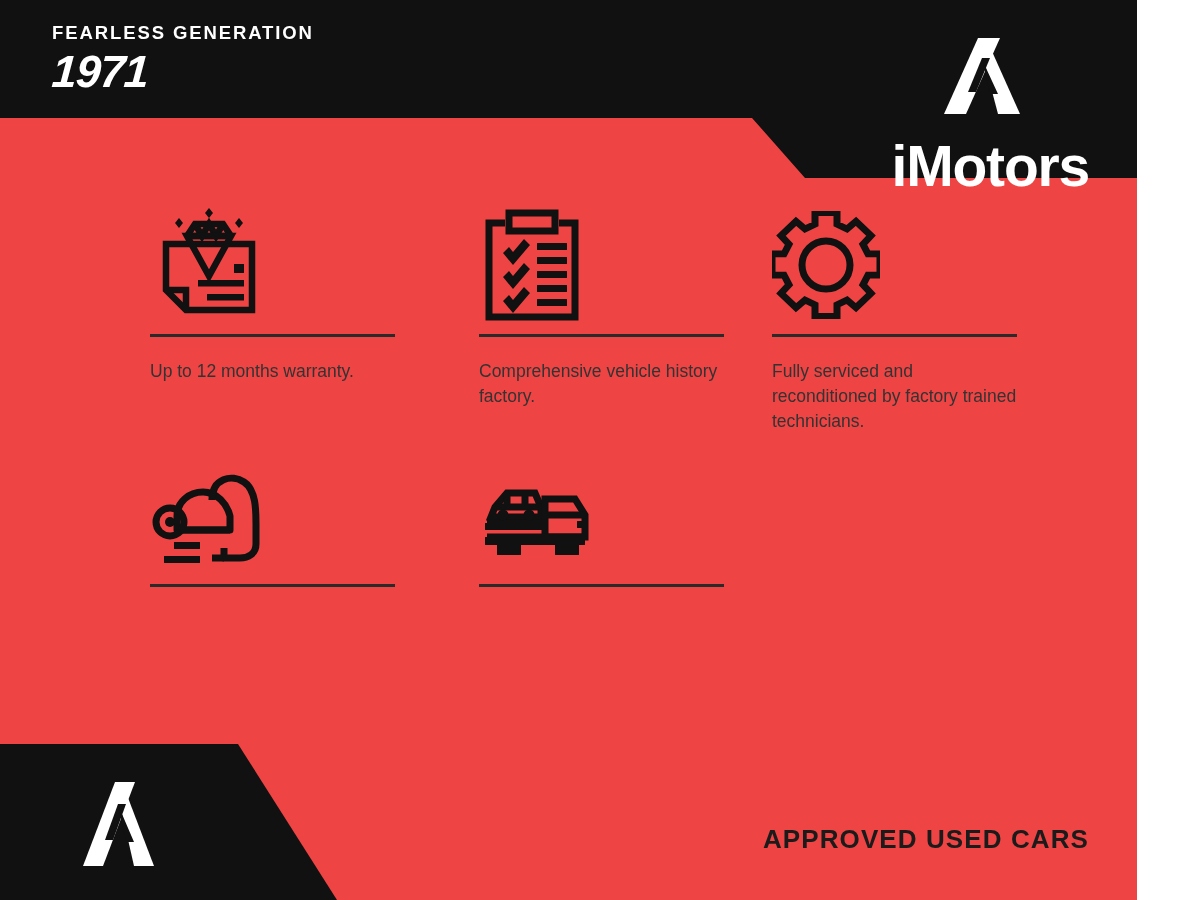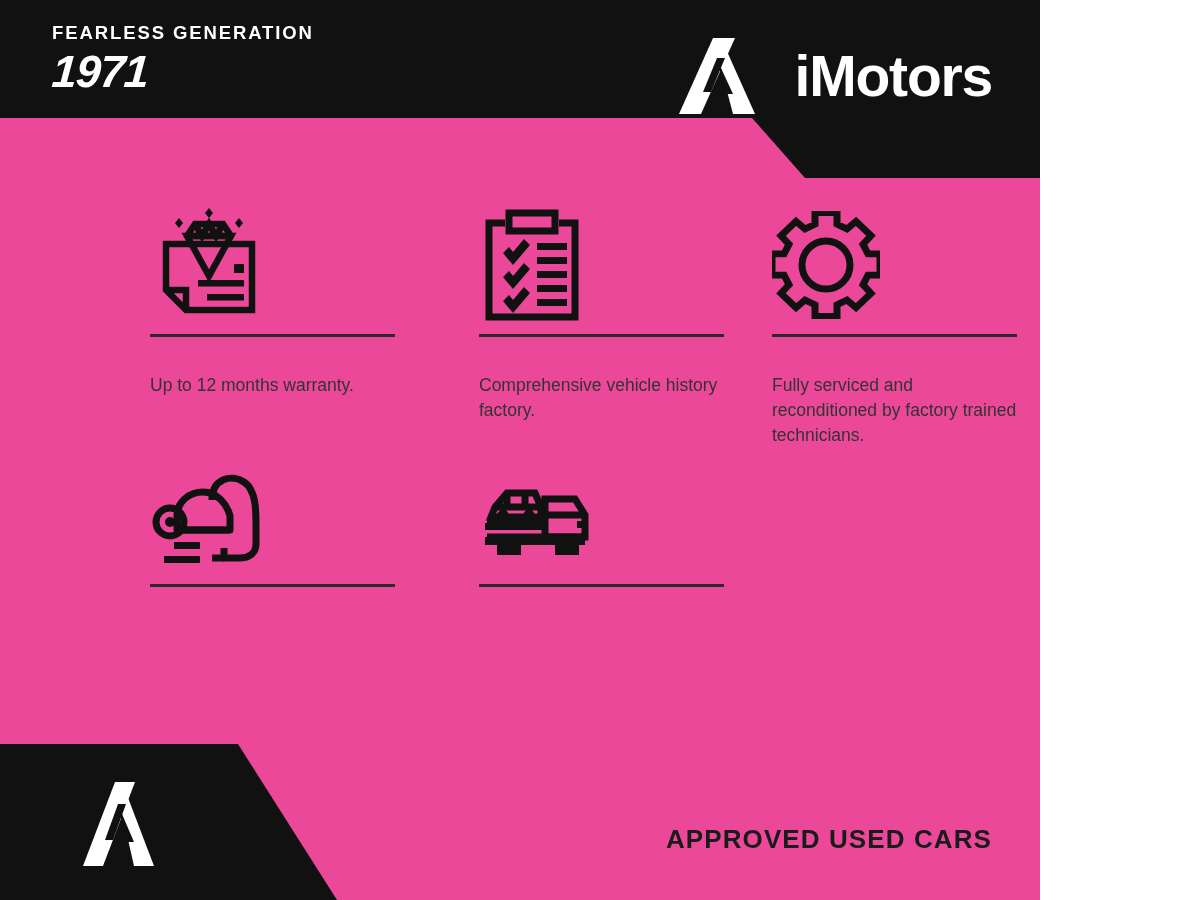--- a/index.html
+++ b/index.html
@@ -5,22 +5,22 @@
 <style>
   * { box-sizing: border-box; margin: 0; padding: 0; }
   html, body {
     width: 1200px; height: 900px;
     background: #ffffff;
     font-family: "Liberation Sans", sans-serif;
     overflow: hidden;
   }
   #page {
     position: relative;
-    width: 1040px; height: 900px;
-    background: #ec4899;
+    width: 1137px; height: 900px;
+    background: #ef4444;
     overflow: hidden;
     text-decoration: underline;
   }
 
   
   .header-band {
     position: absolute;
     left: 0; top: 0;
     width: 1200px; height: 180px;
     background: #111111;
@@ -55,20 +55,21 @@
   }
 
   
   .brand-wrap {
     position: absolute;
     right: 48px; top: 36px;
     display: flex;
     align-items: center;
     gap: 22px;
     z-index: 3;
+    flex-direction: column;
   }
   .brand-mark { width: 96px; height: 80px; display: block; }
   .brand-name {
     color: #ffffff;
     font-size: 57px;
     font-weight: bold;
     letter-spacing: -1.2px;
     line-height: 1;
     font-family: "Liberation Sans", sans-serif;
   }
@@ -100,21 +101,21 @@
   }
   .feature-icon svg { display: block; }
 
   .feature-rule {
     width: 100%;
     height: 3px;
     background: #2a2a2a;
     margin-top: 4px;
   }
   .feature-text {
-    margin-top: 36px;
+    margin-top: 22px;
     color: #333333;
     font-size: 17.5px;
     line-height: 1.42;
     font-family: "Liberation Sans", sans-serif;
   }
   .wide-text { width: 250px; }
 
   
   .row-2 .feature-icon { height: 118px; }
 

